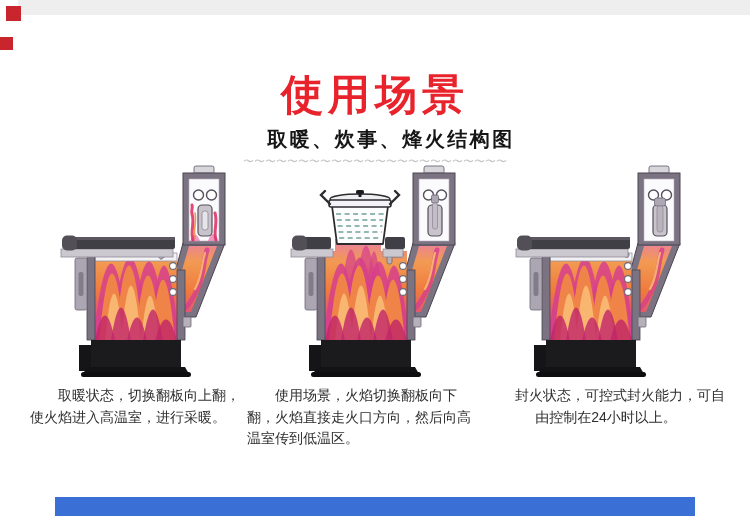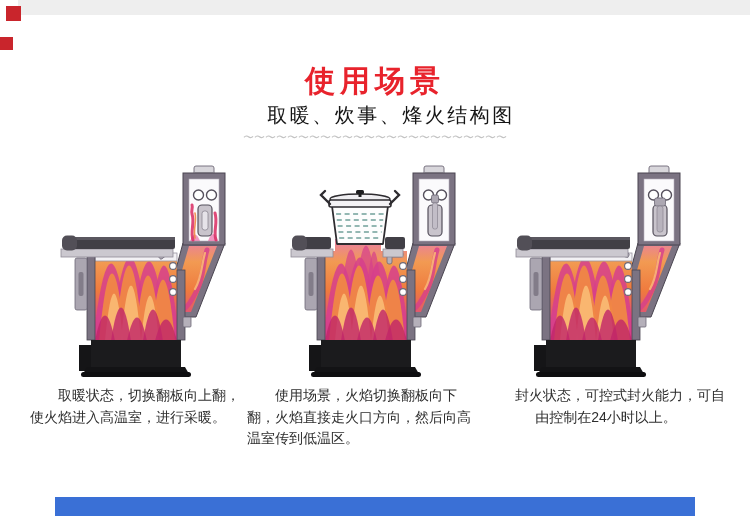--- a/index.html
+++ b/index.html
@@ -3,22 +3,22 @@
 <meta charset="utf-8">
 <style>
   html,body{margin:0;padding:0;background:#ffffff;}
   .canvas{position:relative;width:750px;height:516px;background:#ffffff;overflow:hidden;
           font-family:"Liberation Sans","DejaVu Sans",sans-serif;}
   .top-bar{position:absolute;left:18px;top:0;width:732px;height:15px;background:#eeeeee;}
   .red-sq{position:absolute;background:#c9252c;}
   .sq1{left:6px;top:6px;width:15px;height:15px;}
   .sq2{left:0px;top:37px;width:13px;height:13px;}
   header{position:absolute;left:0;right:0;top:64px;text-align:center;}
-  h1.title{margin:0;font-size:30px;line-height:1.1;font-weight:bold;color:#e8232c;letter-spacing:5px;}
-  p.subtitle{margin:5px 0 0;font-size:20px;font-weight:normal;color:#151515;letter-spacing:2.5px;padding-left:32px;}
+  h1.title{margin:8px;font-size:42px;line-height:1.1;font-weight:bold;color:#e8232c;letter-spacing:5px;}
+  p.subtitle{margin:5px 0 0;font-size:20px;font-weight:bold;color:#151515;letter-spacing:2.5px;padding-left:32px;}
   .divider{margin-top:3px;font-size:11px;color:#c4c4c4;letter-spacing:0;line-height:1;user-select:none;}
   .scenes{position:absolute;left:0;top:165px;width:750px;height:215px;}
   .scene{position:absolute;top:0;width:180px;height:215px;margin:0;}
   .scene.s0{left:55px;} .scene.s1{left:285px;} .scene.s2{left:510px;}
   .captions{position:absolute;top:385px;left:0;width:750px;}
   .caption{position:absolute;margin:0;font-size:14px;line-height:1.55;color:#2e2e2e;
            text-indent:2em;text-align:left;word-break:break-all;}
   .cap0{left:30px;width:210px;} .cap1{left:247px;width:236px;} .cap2{left:483px;width:246px;text-align:center;}
   .bottom-bar{position:absolute;left:55px;top:497px;width:640px;height:19px;background:#3a70d6;}
   svg{display:block;}

